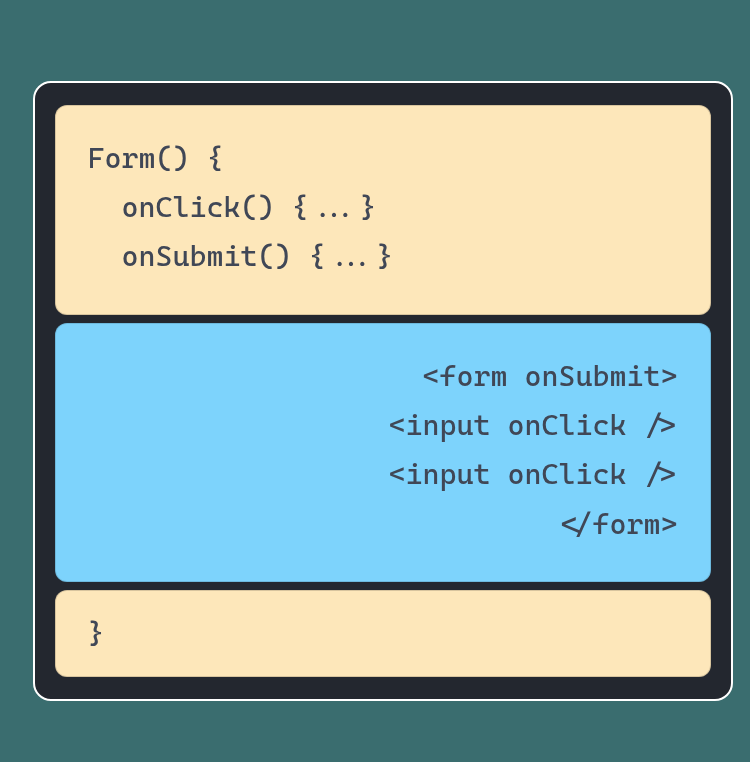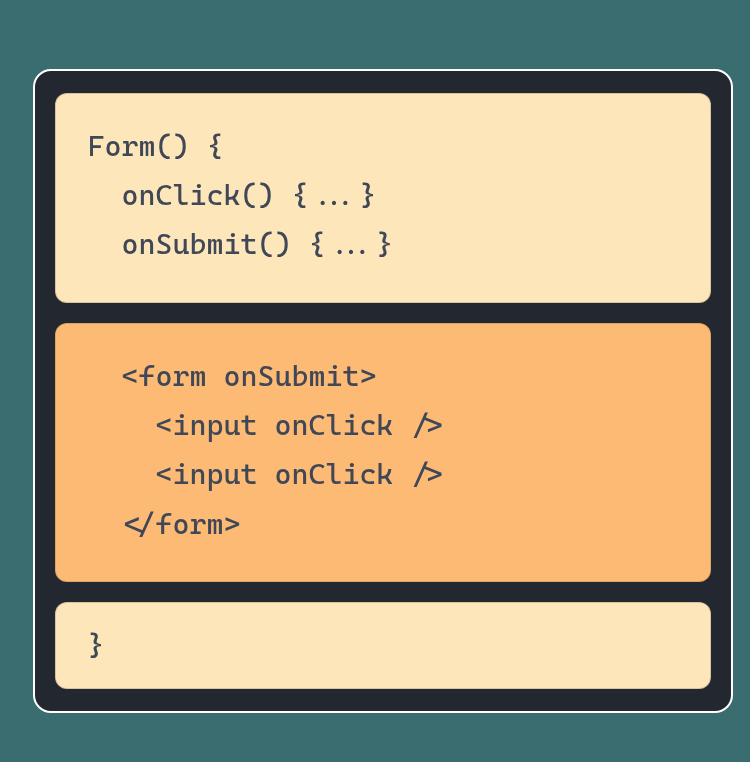--- a/index.html
+++ b/index.html
@@ -19,38 +19,39 @@
     padding-left: 15px;
   }
   .frame {
     width: 700px;
     background: #23272f;
     border: 2px solid #ffffff;
     border-radius: 18px;
     padding: 22px 20px;
     display: flex;
     flex-direction: column;
-    gap: 20px;
+    gap: 8px;
   }
   .block {
     border-radius: 12px;
     padding: 28px 32px 32px 32px;
     font-size: 29px;
     line-height: 1.7;
     color: #404756;
     white-space: pre;
   }
   .block.top {
     background: #fde7ba;
     border: 1px solid rgba(0,0,0,0.15);
   }
   .block.mid {
-    background: #fdba74;
+    background: #7dd3fc;
     border: 1px solid rgba(0,0,0,0.12);
     padding-left: 32px;
+    text-align: right;
   }
   .block.bot {
     background: #fde7ba;
     border: 1px solid rgba(0,0,0,0.15);
     padding-top: 18px;
     padding-bottom: 18px;
   }
 </style>
 </head>
 <body>

